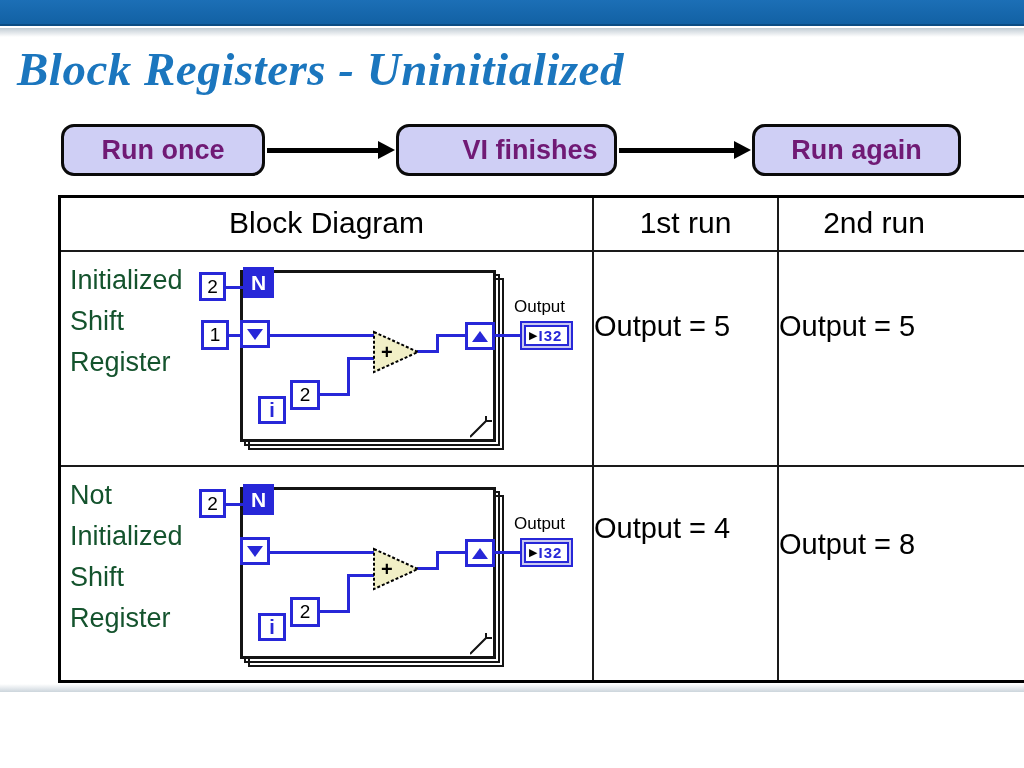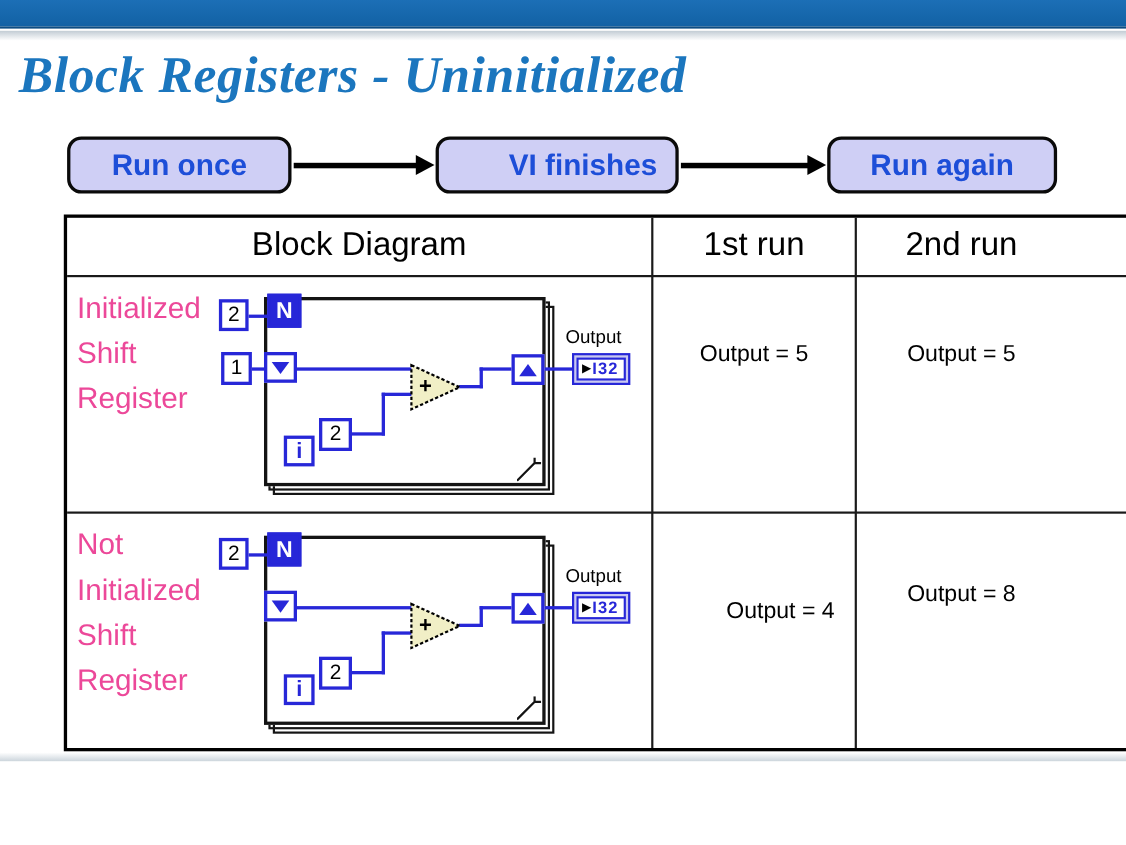--- a/index.html
+++ b/index.html
@@ -22,21 +22,21 @@
     background:linear-gradient(#c2ccd4,rgba(255,255,255,0));}
 
   
   .page-title{position:absolute;left:17px;top:42px;
     font-family:"Liberation Serif", serif;font-style:italic;font-weight:bold;
     font-size:47px;color:var(--title-blue);letter-spacing:0.5px;white-space:nowrap;}
 
   
   .flow-step{position:absolute;top:124px;height:52px;background:var(--btn-fill);
     border:3px solid #0a0a0a;border-radius:13px;display:flex;align-items:center;justify-content:center;
-    font-size:27px;font-weight:bold;color:#1d4ed8;}
+    font-size:27px;font-weight:bold;color:#701a75;}
   .step-1{left:61px;width:204px;}
   .step-2{left:396px;width:221px;padding-left:47px;}
   .step-3{left:752px;width:209px;}
   .flow-arrow{position:absolute;top:140px;height:20px;}
   .arrow-1{left:267px;width:128px;}
   .arrow-2{left:619px;width:132px;}
   .flow-arrow .shaft{position:absolute;left:0;top:8px;height:5px;background:#000;}
   .arrow-1 .shaft{width:114px;}
   .arrow-2 .shaft{width:118px;}
   .flow-arrow .head{position:absolute;top:1px;width:0;height:0;
@@ -50,27 +50,27 @@
   .vline{position:absolute;top:0;width:2px;height:100%;background:#1a1a1a;}
   .vline-1{left:531px;}
   .vline-2{left:716px;}
   .hline{position:absolute;left:0;width:100%;height:2px;background:#1a1a1a;}
   .hline-1{top:52px;}
   .hline-2{top:267px;}
   .th{position:absolute;top:8px;font-size:30px;color:#000;text-align:center;}
   .th-block{left:0;width:531px;}
   .th-run1{left:533px;width:183px;}
   .th-run2{left:718px;width:190px;}
-  .row-label{position:absolute;left:9px;font-size:27px;color:#ec4899;line-height:41px;}
+  .row-label{position:absolute;left:9px;font-size:27px;color:#14532d;line-height:41px;}
   .row-label-1{top:62px;}
   .row-label-2{top:277px;}
-  .run-cell{position:absolute;font-size:21px;color:#000;text-align:center;}
+  .run-cell{position:absolute;font-size:29px;color:#000;text-align:left;}
   .r1c1{left:533px;width:183px;top:112px;}
   .r1c2{left:718px;width:190px;top:112px;}
-  .r2c1{left:533px;width:183px;top:346px;padding-left:48px;}
+  .r2c1{left:533px;width:183px;top:314px;}
   .r2c2{left:718px;width:190px;top:330px;}
 
   
   .lv-diagram{position:absolute;width:400px;height:190px;}
   .diag-1{left:138px;top:69px;}
   .diag-2{left:138px;top:286px;}
   .loop-stack{position:absolute;width:256px;height:172px;border:2px solid var(--frame-black);}
   .stack-a{left:45px;top:7px;}
   .stack-b{left:49px;top:11px;}
   .loop-frame{position:absolute;left:41px;top:3px;width:256px;height:172px;

